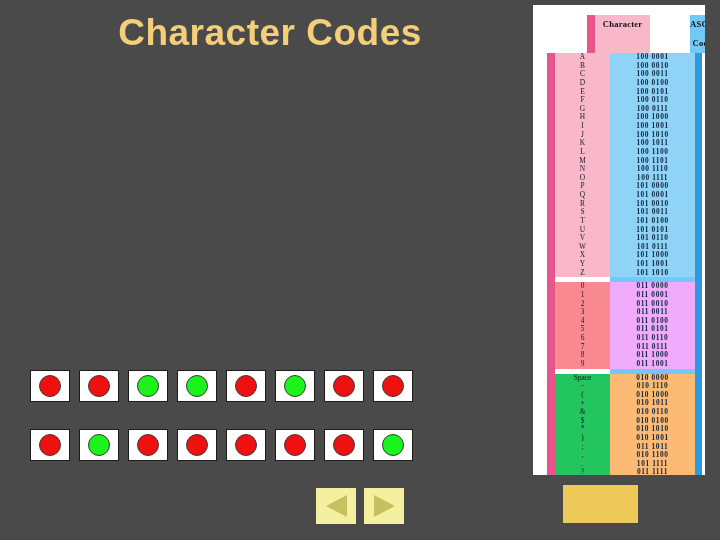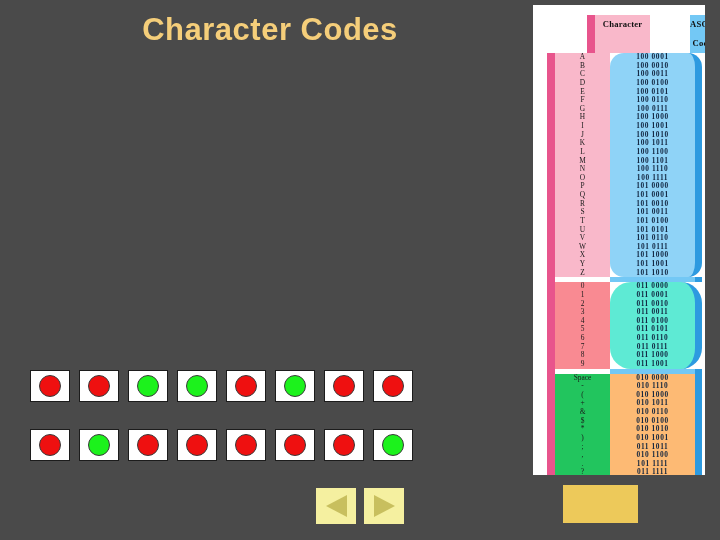--- a/index.html
+++ b/index.html
@@ -20,21 +20,21 @@
     background: #4a4a4a;
   }
 
   
   #title {
     position: absolute;
     left: 30px;
     top: 12px;
     width: 480px;
     text-align: center;
-    font-size: 31px;
+    font-size: 37px;
     font-weight: bold;
     color: #f5ce7a;
     letter-spacing: 0.5px;
     font-family: "Liberation Sans", sans-serif;
   }
 
   
   #ascii-panel {
     position: absolute;
     left: 533px;
@@ -85,24 +85,24 @@
     font-weight: bold;
     font-size: 8.6px;
     line-height: 19px;
     letter-spacing: 0.2px;
     margin-left: 40px;
   }
   .sec-head .col-char { background: #f9b8ca; color: #111; }
   .sec-head .col-code { background: #73c8f5; color: #111; }
 
   .sec-letters .col-char { background: #f9b8ca; }
-  .sec-letters .col-code { background: #8fd3f7; border-radius: 14px; }
+  .sec-letters .col-code { background: #8fd3f7; }
 
   .sec-digits .col-char { background: #f98a92; }
-  .sec-digits .col-code { background: #5eead4; border-radius: 21px; }
+  .sec-digits .col-code { background: #f0abfc; }
 
   .sec-sym .col-char { background: #22c55e; }
   .sec-sym .col-code { background: #fdba74; }
 
   .gapline { height: 5px; }
   .gapline .col-char { border-left: 8px solid #e8548c; }
   .gapline .col-code { border-right: 7px solid #2d9ae0; }
   .row-txt { white-space: pre; }
 
   

